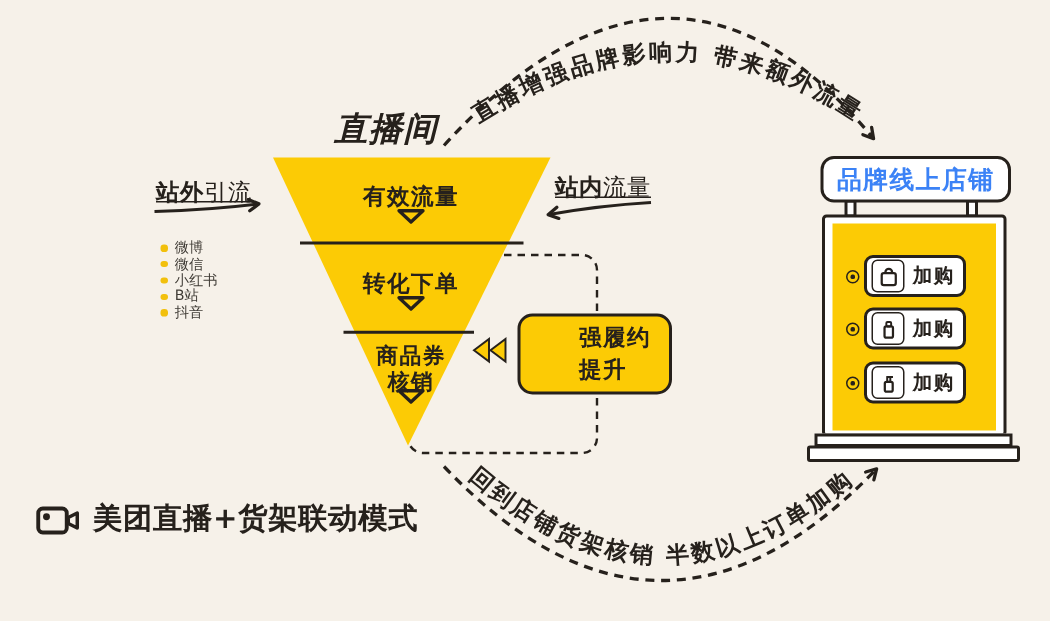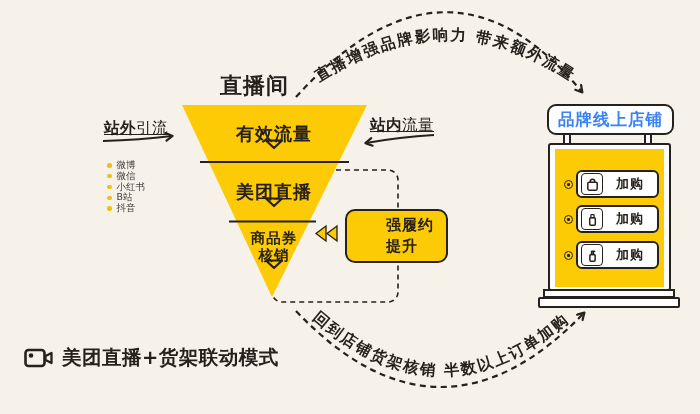--- a/index.html
+++ b/index.html
@@ -6,63 +6,63 @@
   html,body { background:#ddd; }
   .stage {
     position:relative; width:700px; height:414px; overflow:hidden;
     background:#F6F1E9;
     font-family:"DejaVu Sans", sans-serif;
     color:#26211C;
   }
   .art { position:absolute; left:0; top:0; z-index:1; }
   .abs { position:absolute; z-index:2; }
 
-  .big-title { font-size:22px; font-weight:800; letter-spacing:1px; text-align:left; }
+  .big-title { font-size:22px; font-weight:800; letter-spacing:1px; text-align:right;font-style:italic; }
 
   .side-label { font-size:15.5px; letter-spacing:0.5px; white-space:nowrap;text-decoration:underline; }
   .side-label .b { font-weight:800; }
   .side-label .l { font-weight:400; }
 
   .channel-list { list-style:none;margin-top:16px; }
   .channel-list li { display:flex; align-items:center; gap:5px; height:10.8px; font-size:9.5px; color:#3F3B35; }
   .dot { width:4.5px; height:4.5px; border-radius:50%; background:#F2C00C; flex:0 0 auto; }
 
   .funnel-label { position:absolute; z-index:2; width:120px; text-align:center;
-    font-size:18px; font-weight:800; letter-spacing:1px; line-height:1.18; white-space:pre-line; }
+    font-size:15px; font-weight:800; letter-spacing:1px; line-height:1.18; white-space:pre-line; }
 
   .callout { position:absolute; z-index:2; left:345px; top:209px; width:103px; height:54px;
     background:#FCCB05; border:2.5px solid #26211C; border-radius:10px;
     display:flex; flex-direction:row; align-items:center; justify-content:center;
     font-size:15px; font-weight:800; letter-spacing:1px; line-height:1.4;padding-left:39px; }
 
   .arc-text { font-size:15.5px; font-weight:700; letter-spacing:2px; fill:#26211C; }
 
   
   .sign { position:absolute; z-index:3; left:547px; top:104px; width:127px; height:31px;
     background:#FFFFFF; border:2.5px solid #26211C; border-radius:9px;
     display:flex; align-items:center; justify-content:center;
     font-size:16.5px; font-weight:800; letter-spacing:1px; color:#3b82f6; }
   .post { position:absolute; z-index:2; width:8px; height:12px; background:#FFFFFF; border:2px solid #26211C; }
   .cabinet { position:absolute; z-index:2; left:548px; top:143px; width:123px; height:148px;
     background:#FFFFFF; border:2.5px solid #26211C; border-radius:3px; }
   .panel { position:absolute; left:5px; top:4px; right:5px; bottom:2px; background:#FCCB05; }
-  .shelf-row { position:absolute; left:26px; width:83px; height:28px; background:#FFFFFF;
+  .shelf-row { position:absolute; left:26px; width:68px; height:28px; background:#FFFFFF;
     border:2px solid #26211C; border-radius:6px; display:flex; align-items:center; padding-left:3px; }
   .icon-box { width:22px; height:22px; border:1.8px solid #26211C; border-radius:4px; background:#FFFFFF;
     display:flex; align-items:center; justify-content:center; flex:0 0 auto; }
   .add-btn { flex:1; text-align:center; font-size:13px; font-weight:800; letter-spacing:1px; cursor:pointer; }
   .screw { position:absolute; left:14px; width:9px; height:9px; border:1.5px solid #26211C; border-radius:50%;
     display:flex; align-items:center; justify-content:center; }
   .screw::after { content:""; width:2.5px; height:2.5px; background:#26211C; border-radius:50%; }
   .base-lip { position:absolute; z-index:3; left:543px; top:289px; width:132px; height:9px;
     background:#FFFFFF; border:2.5px solid #26211C; }
   .base-foot { position:absolute; z-index:3; left:538px; top:297px; width:142px; height:11px;
     background:#FFFFFF; border:2.5px solid #26211C; border-radius:2px; }
 
-  .footer { position:absolute; z-index:2; left:12px; top:344px; display:flex; align-items:center; gap:8px;padding-left:12px; }
+  .footer { position:absolute; z-index:2; left:12px; top:332px; display:flex; align-items:flex-end; gap:8px;padding-left:12px; }
   .footer .brand { font-size:19.5px; font-weight:800; letter-spacing:0.5px; }
 </style>
 </head>
 <body>
 
 <div class="stage">
 
   <svg class="art" width="700" height="414" viewBox="0 0 700 414">
     <defs>
       <marker id="arrowM" markerWidth="14" markerHeight="14" refX="8" refY="5" orient="auto" markerUnits="userSpaceOnUse">
@@ -126,21 +126,21 @@
         <span class="dot"></span>
         <span>抖音</span>
       </li>
   </ul>
 
   <div class="abs side-label" style="left:370px; top:115px;">
     <span class="b">站内</span><span class="l">流量</span>
   </div>
 
   <div class="funnel-label" style="left:214px; top:123px;">有效流量</div>
-  <div class="funnel-label" style="left:214px; top:181px;">美团直播</div>
+  <div class="funnel-label" style="left:214px; top:181px;">转化下单</div>
   <div class="funnel-label" style="left:214px; top:230px; font-size:14.5px;text-align:center;">商品券
 核销</div>
 
   <div class="callout">
     <div>强履约提升</div>
   </div>
 
   <div class="post" style="left:563px; top:133px;"></div>
   <div class="post" style="left:644px; top:133px;"></div>
   <div class="sign">品牌线上店铺</div>

